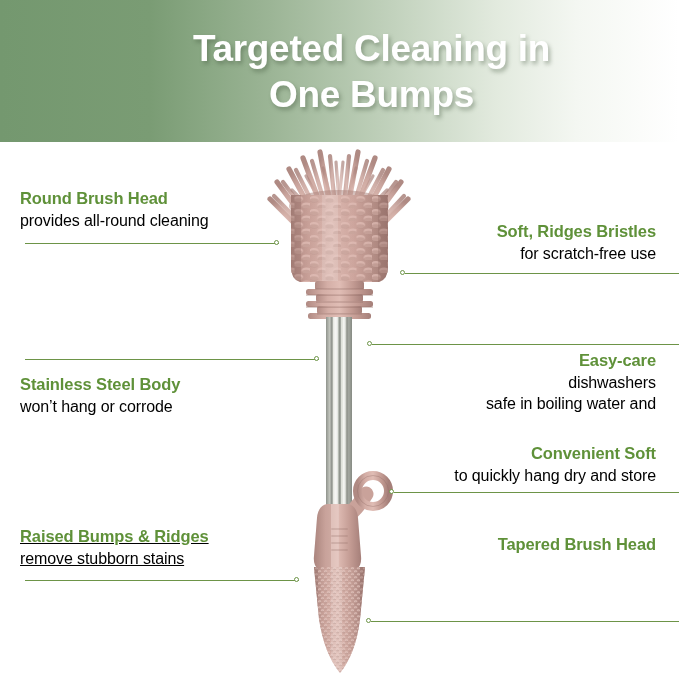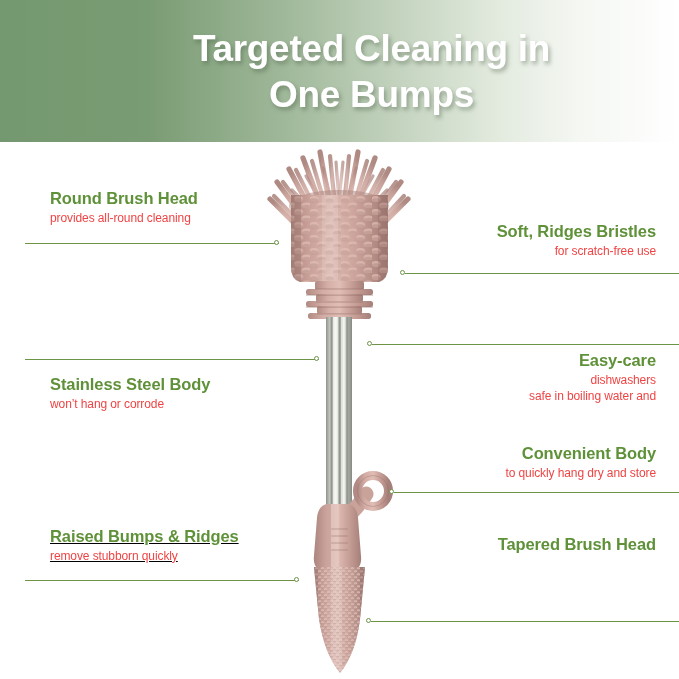--- a/index.html
+++ b/index.html
@@ -25,32 +25,32 @@
     font-size:37px;
     font-weight:bold;
     line-height:1.24;
     letter-spacing:-0.3px;
     text-shadow:2px 3px 4px rgba(60,80,55,.40);
     margin-left:32px;
   }
   #header-title .ln{display:block;}
 
   
-  .callout{position:absolute;margin-left:30px;}
+  .callout{position:absolute;}
   .callout .c-title{
     color:#5f9139;
     font-size:16.5px;
     font-weight:bold;
     line-height:1.32;
     letter-spacing:-0.1px;
     white-space:nowrap;
   }
   .callout .c-desc{
-    color:#ef4444;
-    font-size:12px;
+    color:#000000;
+    font-size:16px;
     line-height:1.34;
     letter-spacing:-0.1px;
     white-space:nowrap;
   }
   .callout.left{text-align:left;}
   .callout.right{text-align:right;}
 
   
   .connector{position:absolute;height:9px;}
   .connector .ln-bar{
@@ -301,24 +301,24 @@
   <div class="c-desc">won’t hang or corrode</div>
 </div>
 
 <div class="callout right" style="right:23px;top:350px;">
   <div class="c-title">Easy-care</div>
   <div class="c-desc">dishwashers</div>
   <div class="c-desc">safe in boiling water and</div>
 </div>
 
 <div class="callout right" style="right:23px;top:443px;">
-  <div class="c-title">Convenient Body</div>
+  <div class="c-title">Convenient Soft</div>
   <div class="c-desc">to quickly hang dry and store</div>
 </div>
 
 <div class="callout left" style="left:20px;top:526px;text-decoration:underline;">
   <div class="c-title">Raised Bumps &amp; Ridges</div>
-  <div class="c-desc">remove stubborn quickly</div>
+  <div class="c-desc">remove stubborn stains</div>
 </div>
 
 <div class="callout right" style="right:23px;top:534px;text-align:center;">
   <div class="c-title">Tapered Brush Head</div>
 </div>
 
 </body></html>

